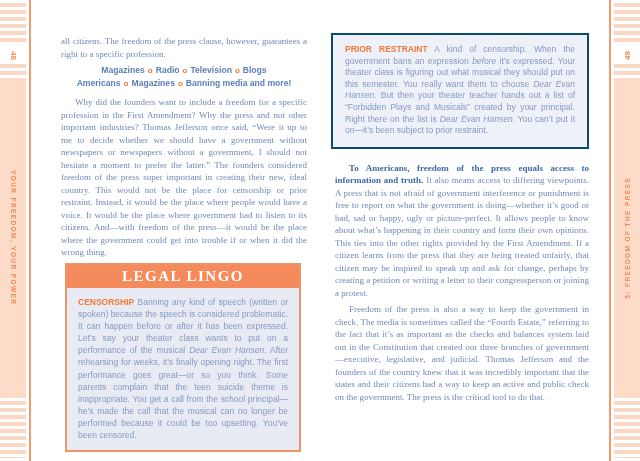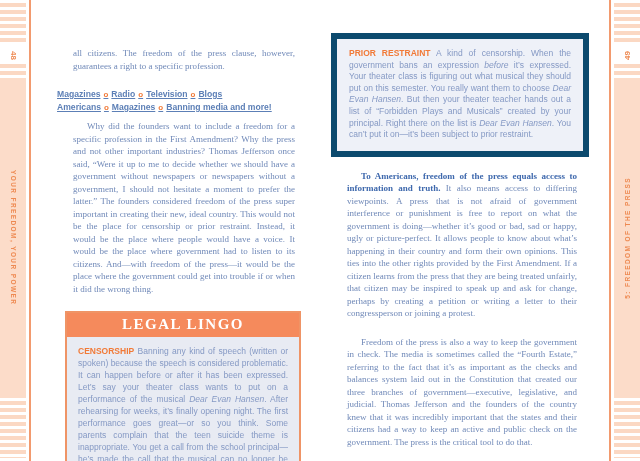--- a/index.html
+++ b/index.html
@@ -23,42 +23,42 @@
   .vert-up{writing-mode:vertical-rl;transform:rotate(180deg);} 
   .pagenum{
     position:absolute;width:26px;height:20px;display:flex;align-items:center;justify-content:center;
     font-family:"Liberation Sans", sans-serif;font-size:8px;font-weight:bold;color:#ee8a52;
   }
   .pagenum.left-side{left:0;top:45px;} .pagenum.right-side{right:0;top:45px;}
   
   .col{position:absolute;color:#7089b8;font-size:9px;line-height:12.5px;text-align:justify;}
   .col-left{left:57px;top:31px;width:254px;}
   .col-right{left:331px;top:33px;width:262px;}
-  .col p{margin:16px;}
+  .col p{margin:4px;}
   .indent{text-indent:14px;}
   .gap-sm{margin-top:3px !important;}
   .gap-md{margin-top:6px !important;}
   .gap-lg{margin-top:13px !important;}
   .lead-bold{font-weight:bold;color:#3f69ad;}
   
-  .press-list{margin-top:2px;text-align:left;line-height:13px;
-    font-family:"Liberation Sans", sans-serif;font-size:8.6px;font-weight:bold;color:#5c7fb6;text-decoration:underline;}
+  .press-list{margin-top:2px;text-align:center;line-height:13px;
+    font-family:"Liberation Sans", sans-serif;font-size:8.6px;font-weight:bold;color:#5c7fb6;}
   .bullet{color:#f17a38;font-weight:bold;padding:0 3px;font-size:8px;}
   
   .legal-box{margin-top:4px;margin-left:8px;width:232px;border:2px solid #ef9466;background:#e8ebf3;}
   .legal-header{
     background:#f58a5c;color:#ffffff;text-align:center;
     font-family:"Liberation Serif", serif;font-weight:bold;font-size:15px;
     letter-spacing:1.5px;padding:5px 0 6px 0;
   }
   .box-body{
     font-family:"Liberation Sans", sans-serif;font-size:8.5px;line-height:12.1px;
     color:#8599c4;text-align:justify;padding:8px 11px 9px 11px;
   }
-  .pr-box{border:6px solid #0c4a6e;background:#eef1f8;width:258px;box-sizing:border-box;}
+  .pr-box{border:2px solid #0c4a6e;background:#eef1f8;width:258px;box-sizing:border-box;}
   .pr-box .box-body{line-height:11.6px;padding:9px 12px 10px 12px;}
   .term{color:#f17a38;font-weight:bold;}
   .it{font-style:italic;}
 </style>
 </head>
 <body>
 
 <div class="spread">
 
   <div class="stripes" style="top:3px;height:40px;"></div>

